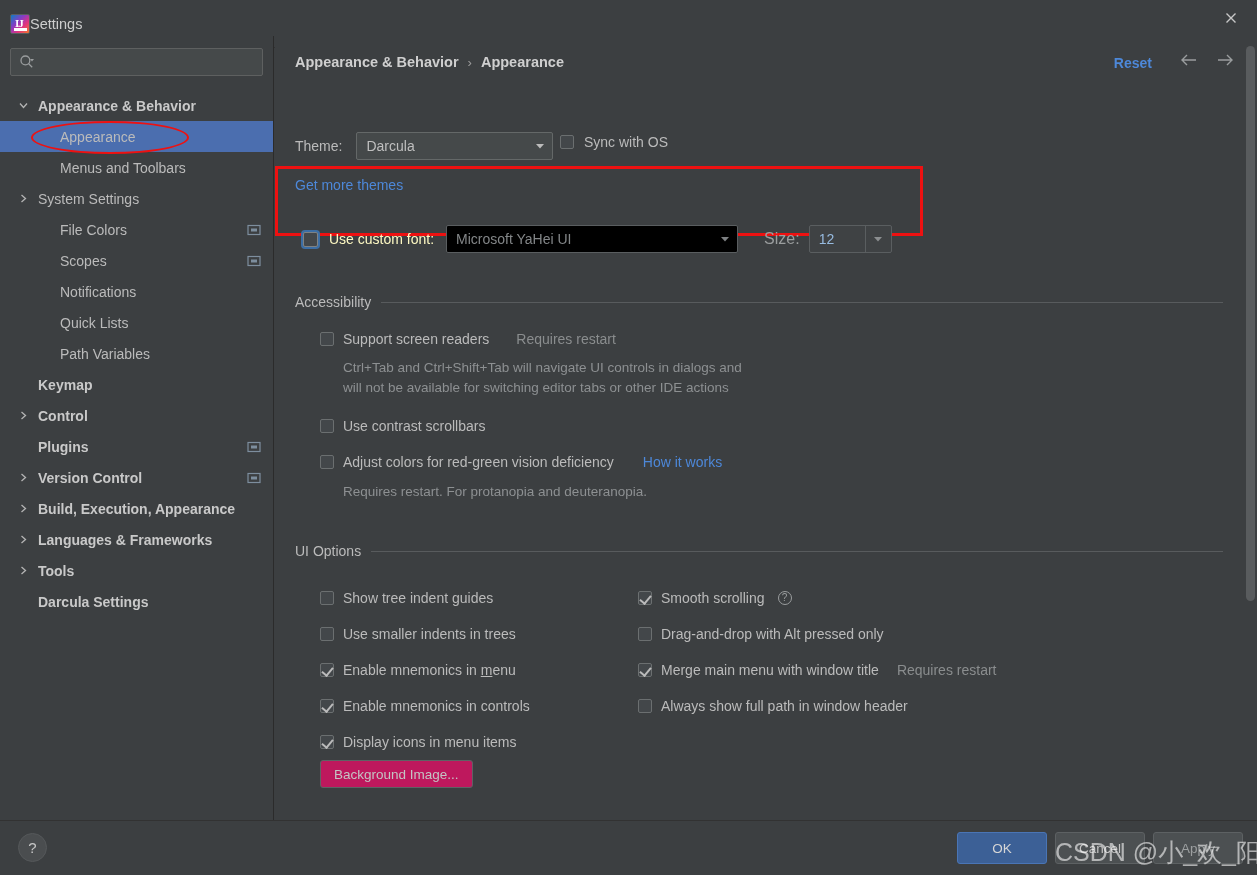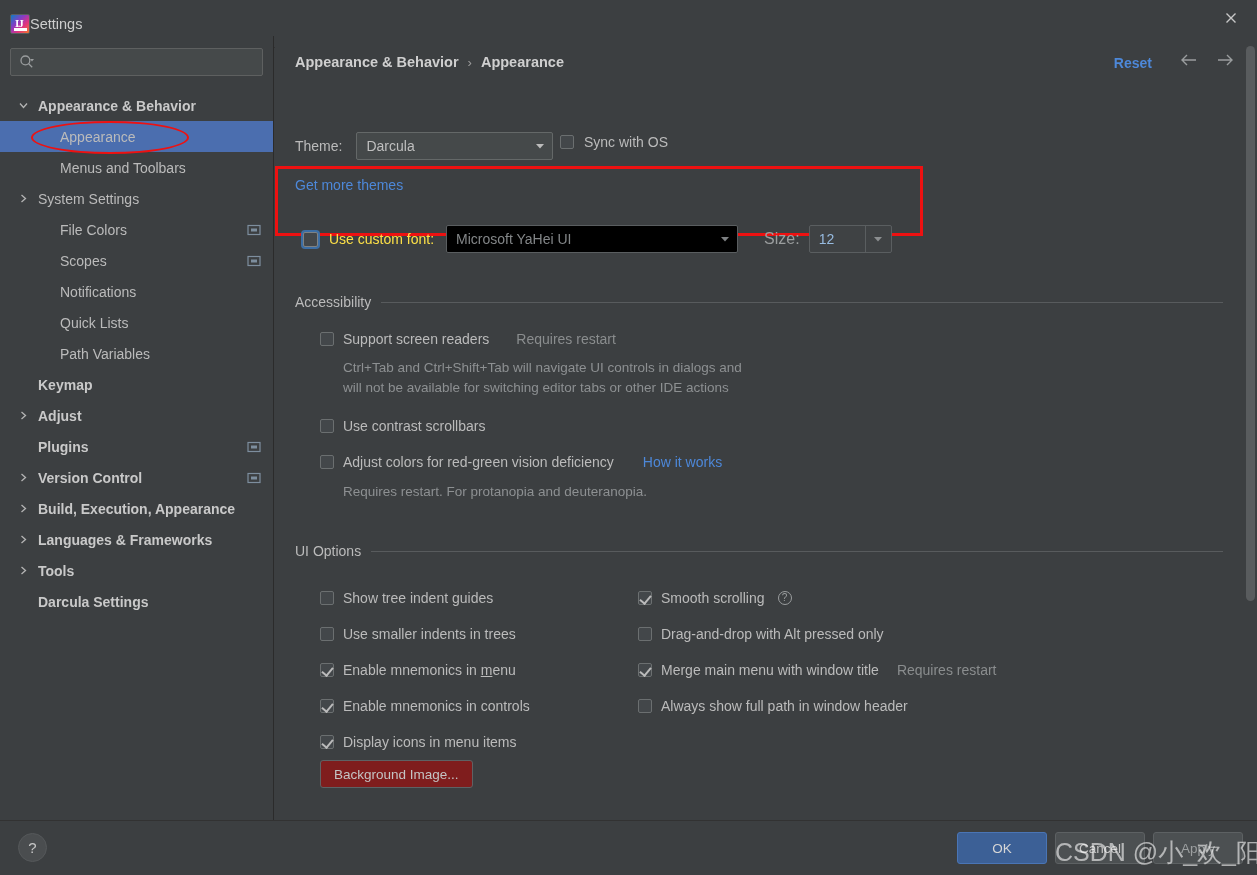--- a/index.html
+++ b/index.html
@@ -171,21 +171,21 @@
   .font-row {
     position: absolute; left: 28px; top: 189px;
     display: flex; align-items: center;
   }
   .cb-focus {
     width: 15px; height: 15px; flex: 0 0 15px; border-radius: 2px;
     background: #43474a; border: 1px solid #7e8284;
     box-shadow: 0 0 0 2px #3c6ea5;
     cursor: pointer;
   }
-  .font-row .fl { font-size: 14px; color: #fde047; margin-left: 11px; }
+  .font-row .fl { font-size: 14px; color: #fef9c3; margin-left: 11px; }
   .combo.font-combo {
     width: 292px; margin-left: 12px; border-color: #5a5e60; background: #000000;
   }
   .combo.font-combo .val { color: #838688; }
   .size-lbl { font-size: 16px; color: #9b9e9f; margin-left: 26px; }
   .spinner {
     margin-left: 9px; height: 28px; width: 83px; display: flex;
     border: 1px solid #5a5e60; border-radius: 2px; background: #3f4244;
   }
   .spinner .sv {
@@ -203,21 +203,21 @@
     display: flex; align-items: center; gap: 10px;
   }
   .section .stitle { font-size: 14px; color: #bbbbbb; white-space: nowrap; }
   .section .rule { flex: 1; height: 1px; background: #585b5d; }
 
   .desc {
     font-size: 13.5px; color: #8d9092; line-height: 20px;
   }
 
   .btn {
-    height: 28px; padding: 0 13px; background: #7f1d1d;
+    height: 28px; padding: 0 13px; background: #be185d;
     border: 1px solid #5e6264; border-radius: 3px;
     color: #c4c4c4; font-size: 13.5px; cursor: pointer;
     font-family: "Liberation Sans", sans-serif;
   }
 
   .help-circle {
     width: 14px; height: 14px; border-radius: 50%;
     border: 1.3px solid #9a9d9e; display: inline-flex;
     align-items: center; justify-content: center;
     font-size: 10px; color: #9a9d9e; cursor: pointer;
@@ -360,21 +360,21 @@
         <div class="tree-row lvl1">
           <span class="arrow empty"></span>
           <span class="label label-pad" style="margin-left: 8px;">Keymap</span>
         </div>
         <div class="tree-row lvl1">
           <span class="arrow">
             <svg width="11" height="11" viewBox="0 0 11 11">
               <path d="M3.5 2 L7.5 5.5 L3.5 9" stroke="#b4b4b4" stroke-width="1.3" fill="none"></path>
             </svg>
           </span>
-          <span class="label label-pad" style="margin-left: 8px;">Adjust</span>
+          <span class="label label-pad" style="margin-left: 8px;">Control</span>
         </div>
         <div class="tree-row lvl1">
           <span class="arrow empty"></span>
           <span class="label label-pad" style="margin-left: 8px;">Plugins</span>
           <span class="cfg-icon">
             <svg width="14" height="12" viewBox="0 0 14 12">
               <rect x="1" y="1.5" width="12" height="9" stroke="#7d8e9e" stroke-width="1.2" fill="none"></rect>
               <rect x="4" y="4.5" width="6" height="3" fill="#7d8e9e"></rect>
             </svg>
           </span>

